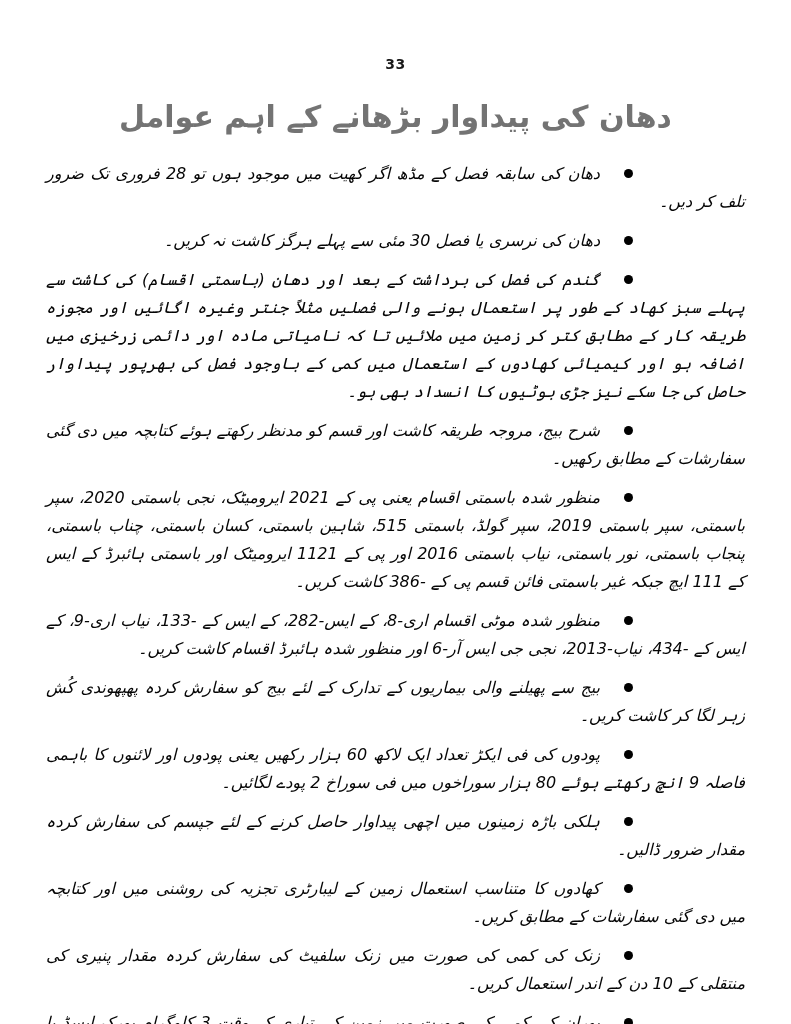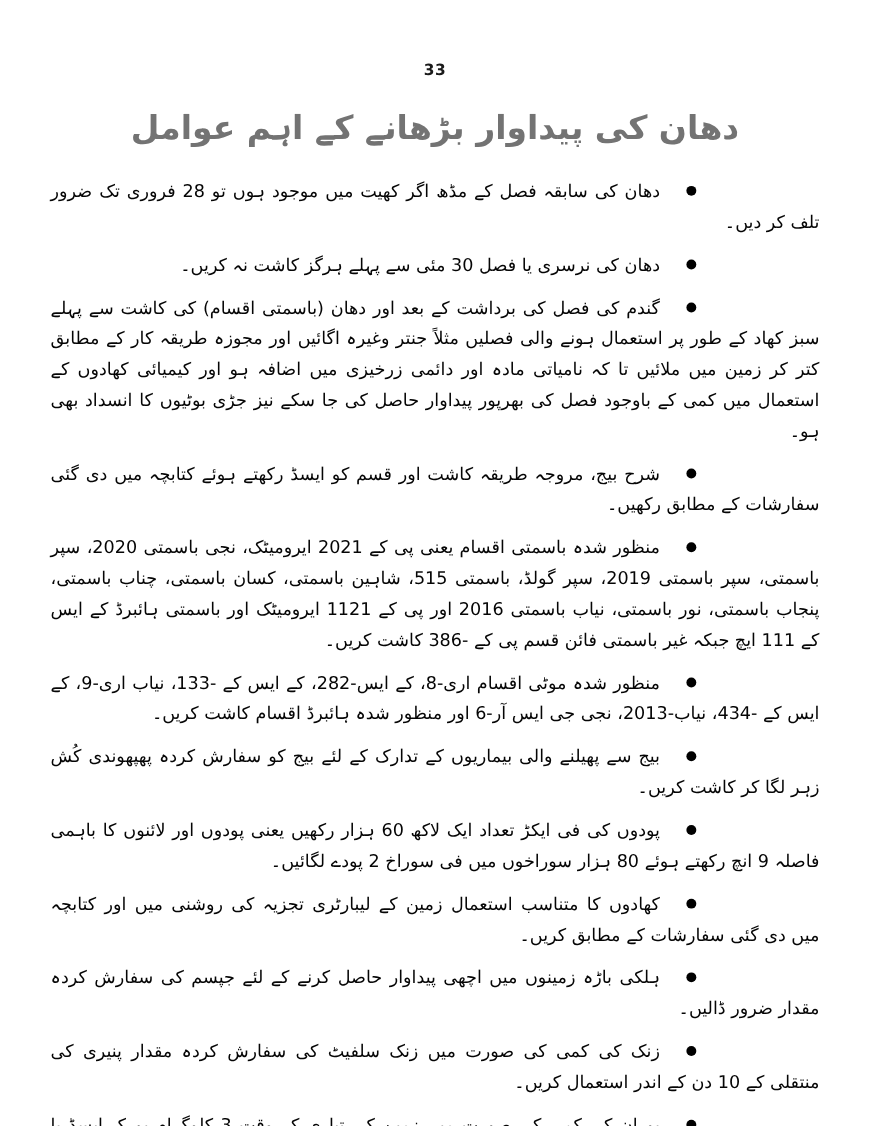--- a/index.html
+++ b/index.html
@@ -42,20 +42,21 @@
   }
 
   .bullet-list {
     direction: rtl;
     margin-top: 20px;
   }
 
   .bullet-item {
     position: relative;
     margin-bottom: 11px;
+    font-style: italic;
   }
 
   .bullet-dot {
     position: absolute;
     top: 9px;
     right: 112px;
     width: 9px;
     height: 9px;
     border-radius: 50%;
     background: #000000;
@@ -92,21 +93,21 @@
       <p class="bullet-text">دھان کی نرسری یا فصل 30 مئی سے پہلے ہرگز کاشت نہ کریں۔</p>
     </div>
 
     <div class="bullet-item">
       <span class="bullet-dot"></span>
       <p class="bullet-text">گندم کی فصل کی برداشت کے بعد اور دھان (باسمتی اقسام) کی کاشت سے پہلے سبز کھاد کے طور پر استعمال ہونے والی فصلیں مثلاً جنتر وغیرہ اگائیں اور مجوزہ طریقہ کار کے مطابق کتر کر زمین میں ملائیں تا کہ نامیاتی مادہ اور دائمی زرخیزی میں اضافہ ہو اور کیمیائی کھادوں کے استعمال میں کمی کے باوجود فصل کی بھرپور پیداوار حاصل کی جا سکے نیز جڑی بوٹیوں کا انسداد بھی ہو۔</p>
     </div>
 
     <div class="bullet-item">
       <span class="bullet-dot"></span>
-      <p class="bullet-text">شرح بیج، مروجہ طریقہ کاشت اور قسم کو ایسڈ رکھتے ہوئے کتابچہ میں دی گئی سفارشات کے مطابق رکھیں۔</p>
+      <p class="bullet-text">شرح بیج، مروجہ طریقہ کاشت اور قسم کو مدنظر رکھتے ہوئے کتابچہ میں دی گئی سفارشات کے مطابق رکھیں۔</p>
     </div>
 
     <div class="bullet-item">
       <span class="bullet-dot"></span>
       <p class="bullet-text">منظور شدہ باسمتی اقسام یعنی پی کے 2021 ایرومیٹک، نجی باسمتی 2020، سپر باسمتی، سپر باسمتی 2019، سپر گولڈ، باسمتی 515، شاہین باسمتی، کسان باسمتی، چناب باسمتی، پنجاب باسمتی، نور باسمتی، نیاب باسمتی 2016 اور پی کے 1121 ایرومیٹک اور باسمتی ہائبرڈ کے ایس کے 111 ایچ جبکہ غیر باسمتی فائن قسم پی کے -386 کاشت کریں۔</p>
     </div>
 
     <div class="bullet-item">
       <span class="bullet-dot"></span>
       <p class="bullet-text">منظور شدہ موٹی اقسام اری-8، کے ایس-282، کے ایس کے -133، نیاب اری-9، کے ایس کے -434، نیاب-2013، نجی جی ایس آر-6 اور منظور شدہ ہائبرڈ اقسام کاشت کریں۔</p>
@@ -117,26 +118,26 @@
       <p class="bullet-text">بیج سے پھیلنے والی بیماریوں کے تدارک کے لئے بیج کو سفارش کردہ پھپھوندی کُش زہر لگا کر کاشت کریں۔</p>
     </div>
 
     <div class="bullet-item">
       <span class="bullet-dot"></span>
       <p class="bullet-text">پودوں کی فی ایکڑ تعداد ایک لاکھ 60 ہزار رکھیں یعنی پودوں اور لائنوں کا باہمی فاصلہ 9 انچ رکھتے ہوئے 80 ہزار سوراخوں میں فی سوراخ 2 پودے لگائیں۔</p>
     </div>
 
     <div class="bullet-item">
       <span class="bullet-dot"></span>
-      <p class="bullet-text">کھادوں کا متناسب استعمال زمین کے لیبارٹری تجزیہ کی روشنی میں اور کتابچہ میں دی گئی سفارشات کے مطابق کریں۔</p>
+      <p class="bullet-text">ہلکی باڑہ زمینوں میں اچھی پیداوار حاصل کرنے کے لئے جپسم کی سفارش کردہ مقدار ضرور ڈالیں۔</p>
     </div>
 
     <div class="bullet-item">
       <span class="bullet-dot"></span>
-      <p class="bullet-text">ہلکی باڑہ زمینوں میں اچھی پیداوار حاصل کرنے کے لئے جپسم کی سفارش کردہ مقدار ضرور ڈالیں۔</p>
+      <p class="bullet-text">کھادوں کا متناسب استعمال زمین کے لیبارٹری تجزیہ کی روشنی میں اور کتابچہ میں دی گئی سفارشات کے مطابق کریں۔</p>
     </div>
 
     <div class="bullet-item">
       <span class="bullet-dot"></span>
       <p class="bullet-text">زنک کی کمی کی صورت میں زنک سلفیٹ کی سفارش کردہ مقدار پنیری کی منتقلی کے 10 دن کے اندر استعمال کریں۔</p>
     </div>
 
     <div class="bullet-item">
       <span class="bullet-dot"></span>
       <p class="bullet-text">بوران کی کمی کی صورت میں زمین کی تیاری کے وقت 3 کلوگرام بورک ایسڈ یا 4.5 کلوگرام بوریکس (10.5 فیصد) فی ایکڑ استعمال کریں۔</p>

